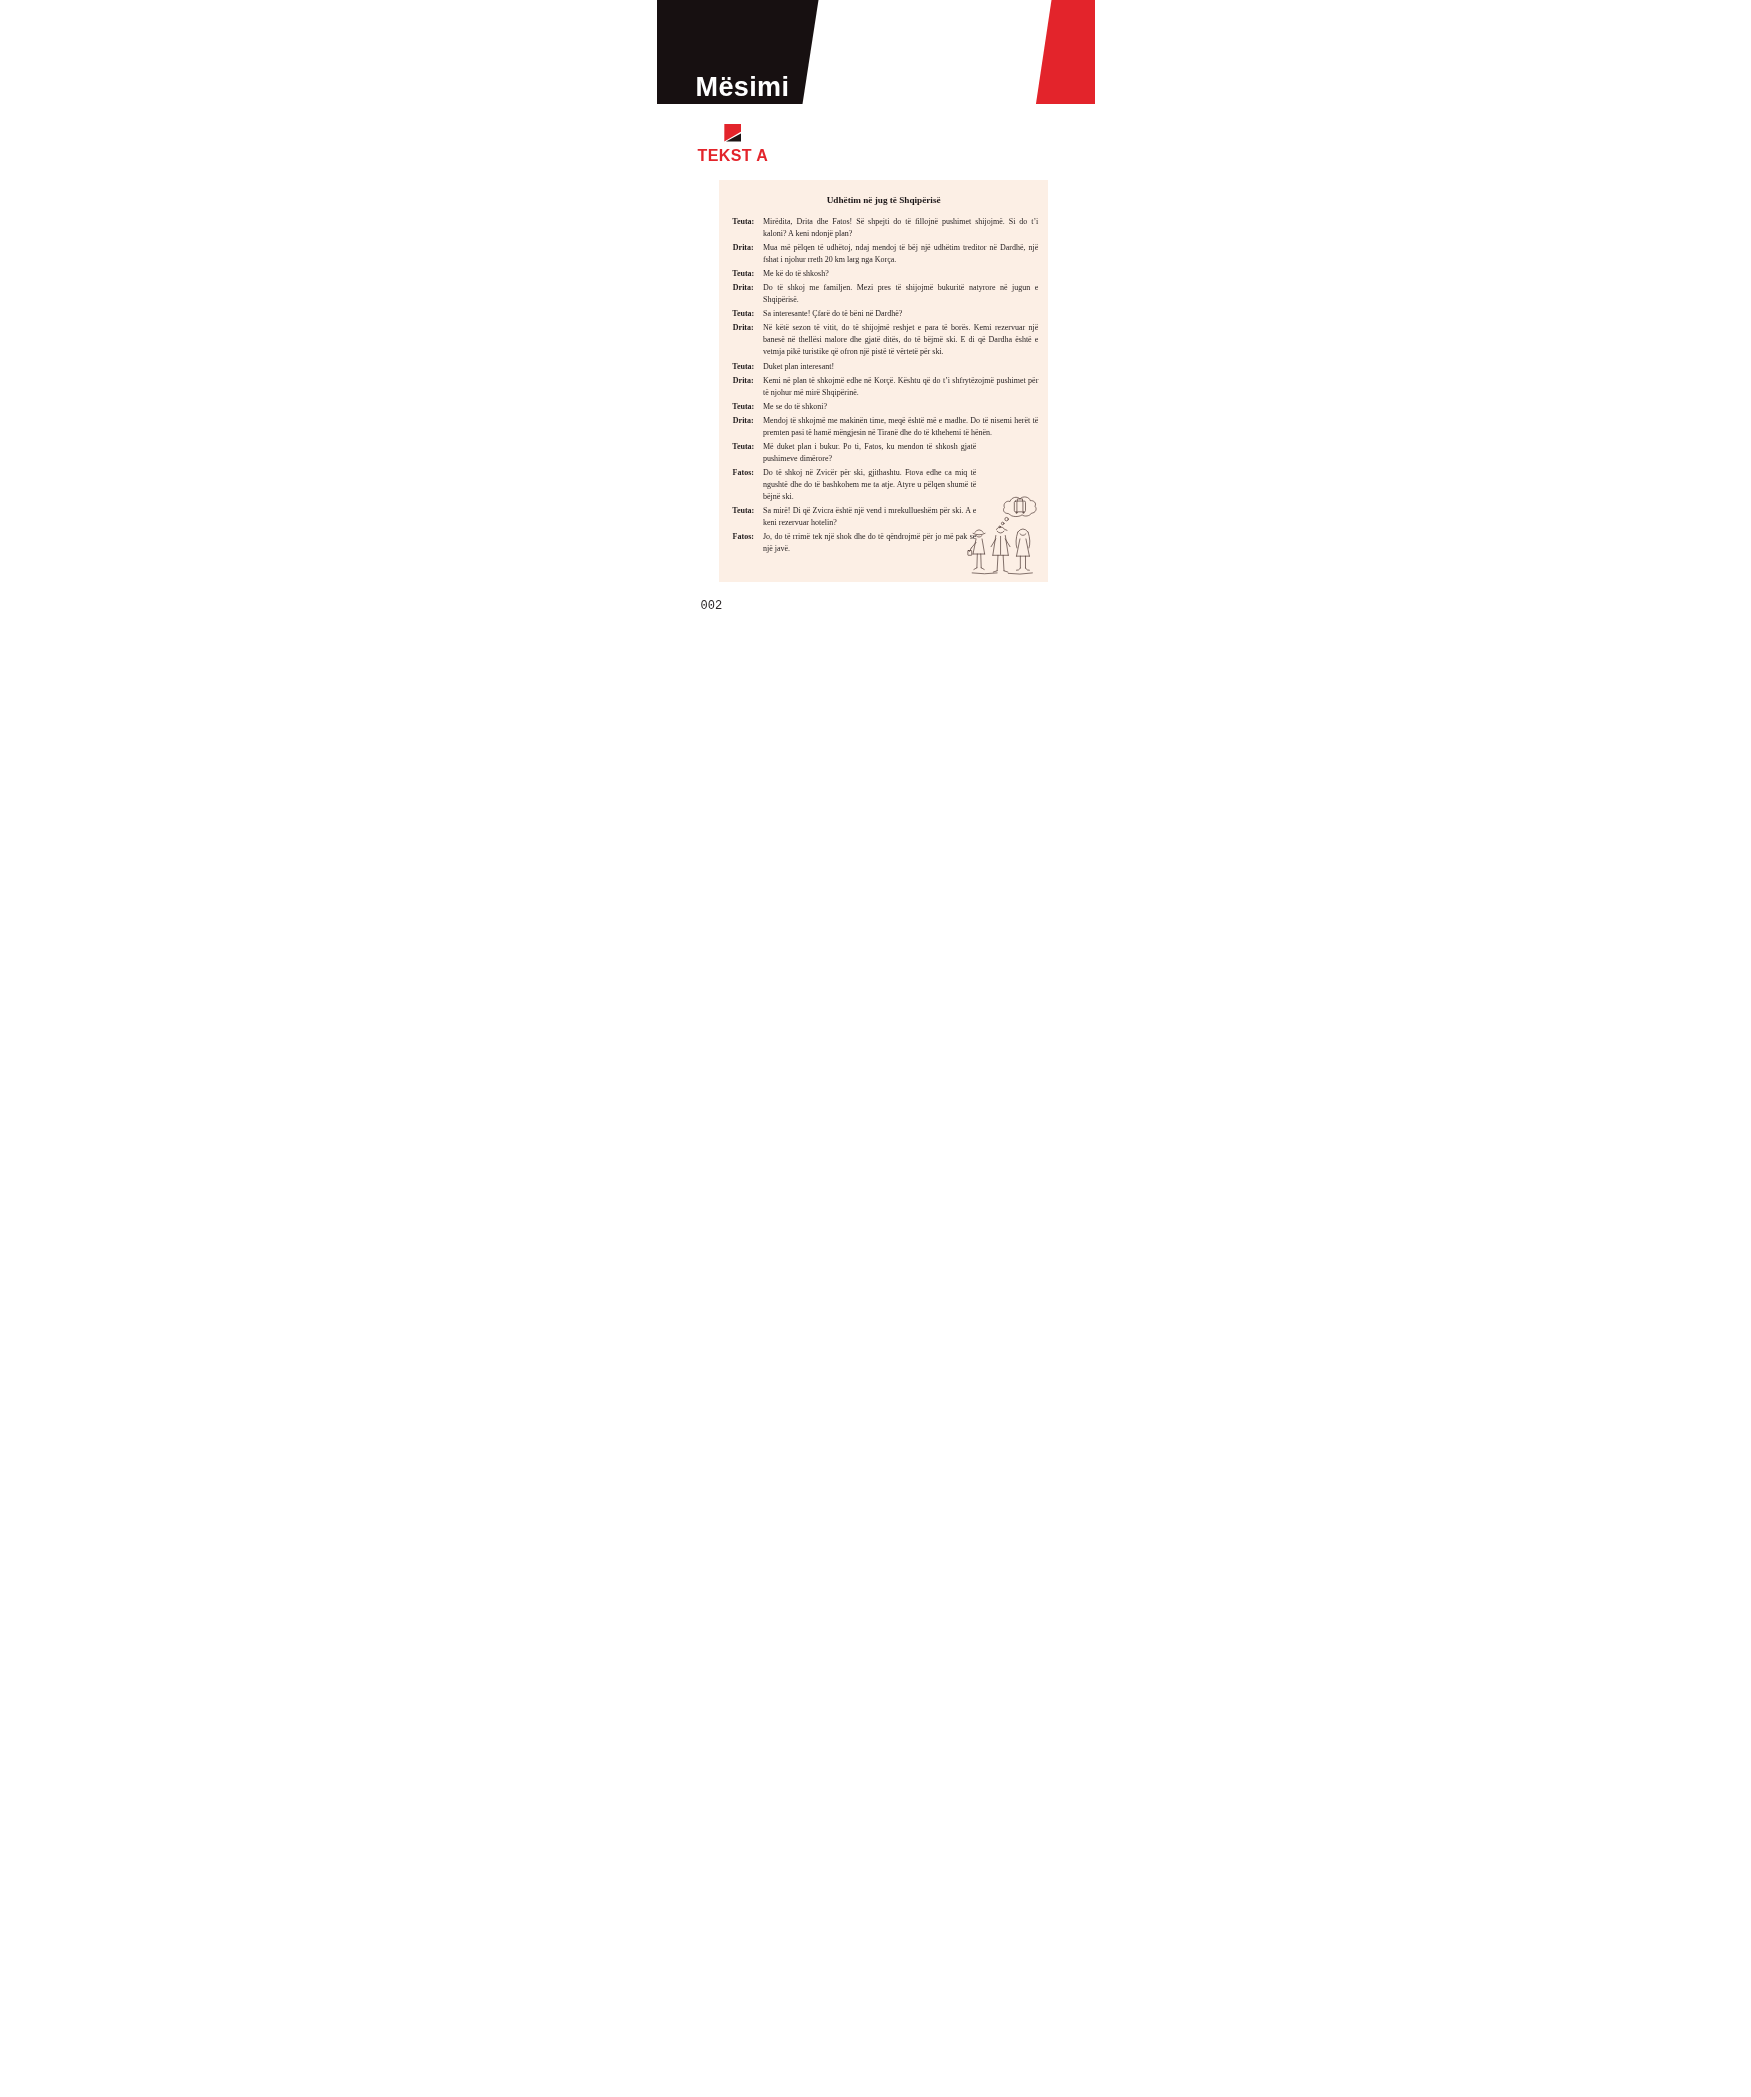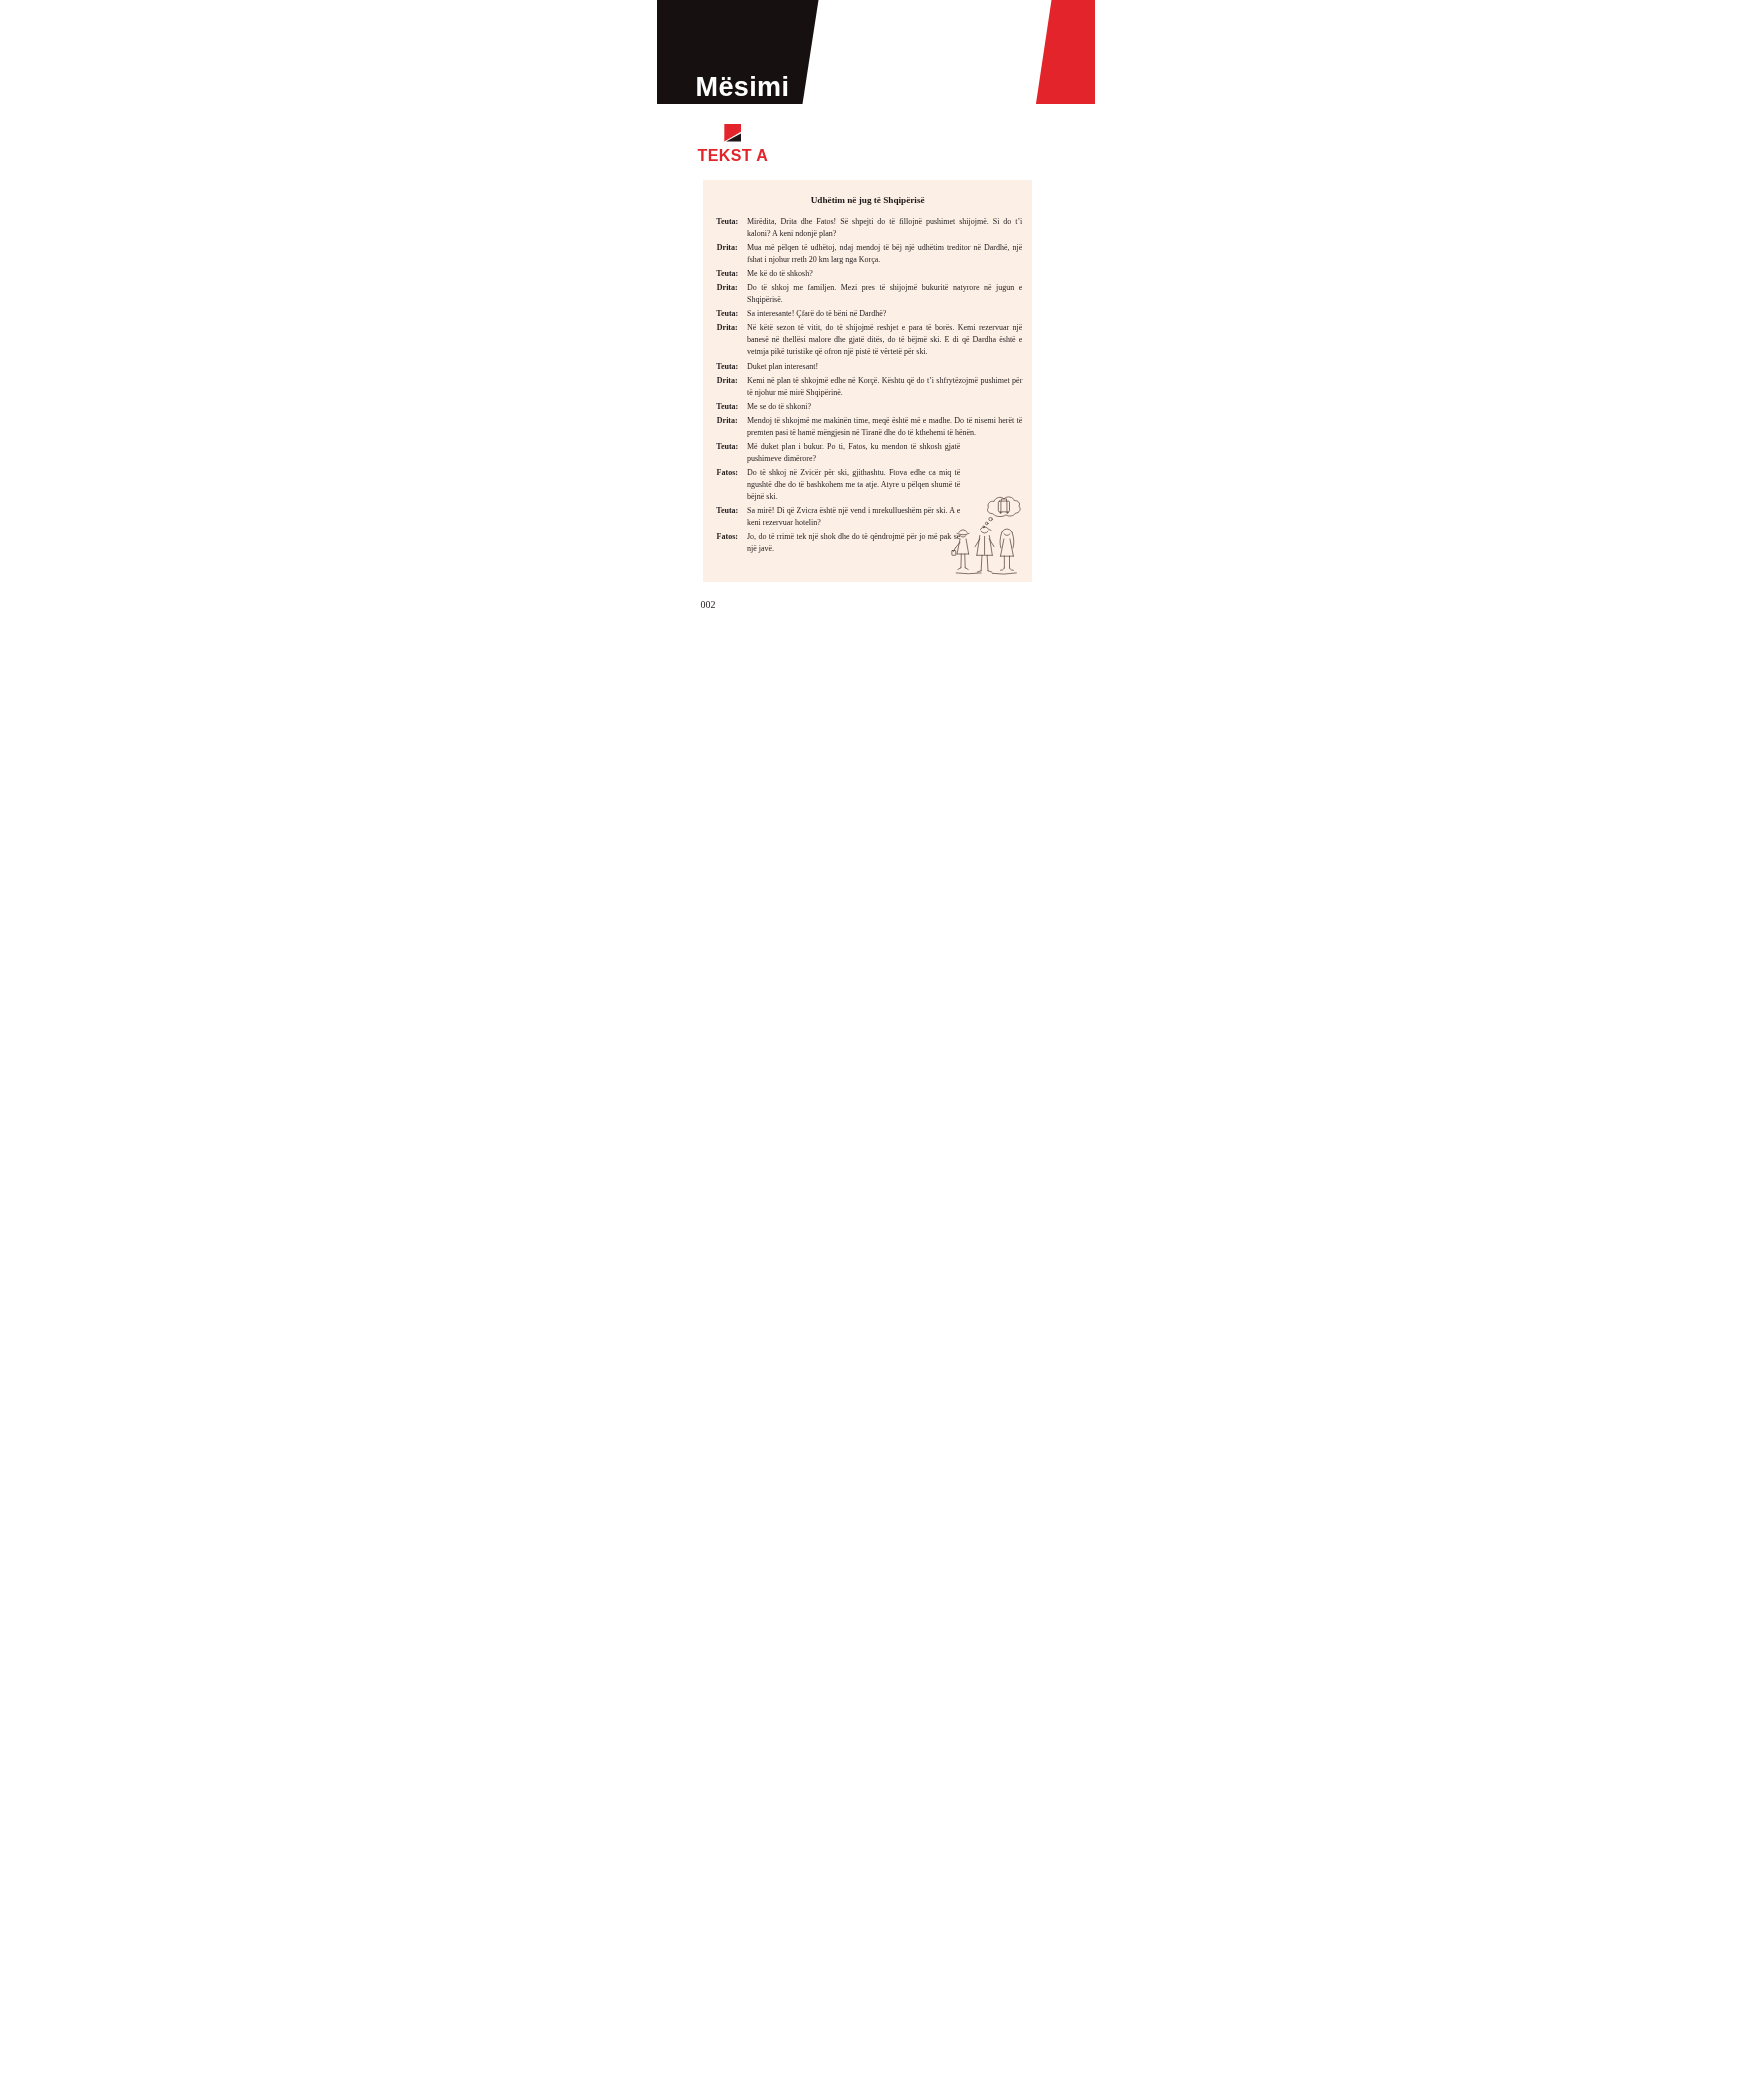--- a/index.html
+++ b/index.html
@@ -49,21 +49,21 @@
     position: absolute; inset: 0; background: #1c1415;
     clip-path: polygon(100% 52%, 100% 100%, 10% 100%);
   }
   .section-title {
     color: #e3242b; font-weight: 700; font-size: 16px; letter-spacing: 0.4px;
     font-family: "Liberation Sans", sans-serif;
   }
 
   
   .panel {
-    position: absolute; left: 46px; top: 180px; width: 329px; min-height: 402px;
+    position: absolute; left: 62px; top: 180px; width: 329px; min-height: 402px;
     background: #fcefe5;
     padding: 15px 9.2px 9.2px 10.5px;
   }
   .panel-title {
     text-align: center;
     font-family: "Liberation Serif", "DejaVu Serif", serif;
     font-weight: 700; font-size: 9.2px; color: #1c1718;
     margin-bottom: 11px;
   }
   .dialog { position: relative; z-index: 2; }
@@ -79,21 +79,21 @@
 
   .illustration {
     position: absolute; right: 6.7px; bottom: 5.9px;
     width: 74px; height: 81px; z-index: 1;
   }
   .illustration svg { width: 100%; height: 100%; }
 
   
   .page-number {
     position: absolute; left: 44px; top: 599px;
-    font-size: 10px; color: #2a2526; font-family: Liberation Serif, serif;
+    font-size: 12px; color: #2a2526; font-family: Liberation Mono, monospace;
   }
 </style>
 </head>
 <body>
 
 <div class="page">
 
   <div class="banner">
     <div class="banner-black"></div>
     <div class="banner-red"></div>

